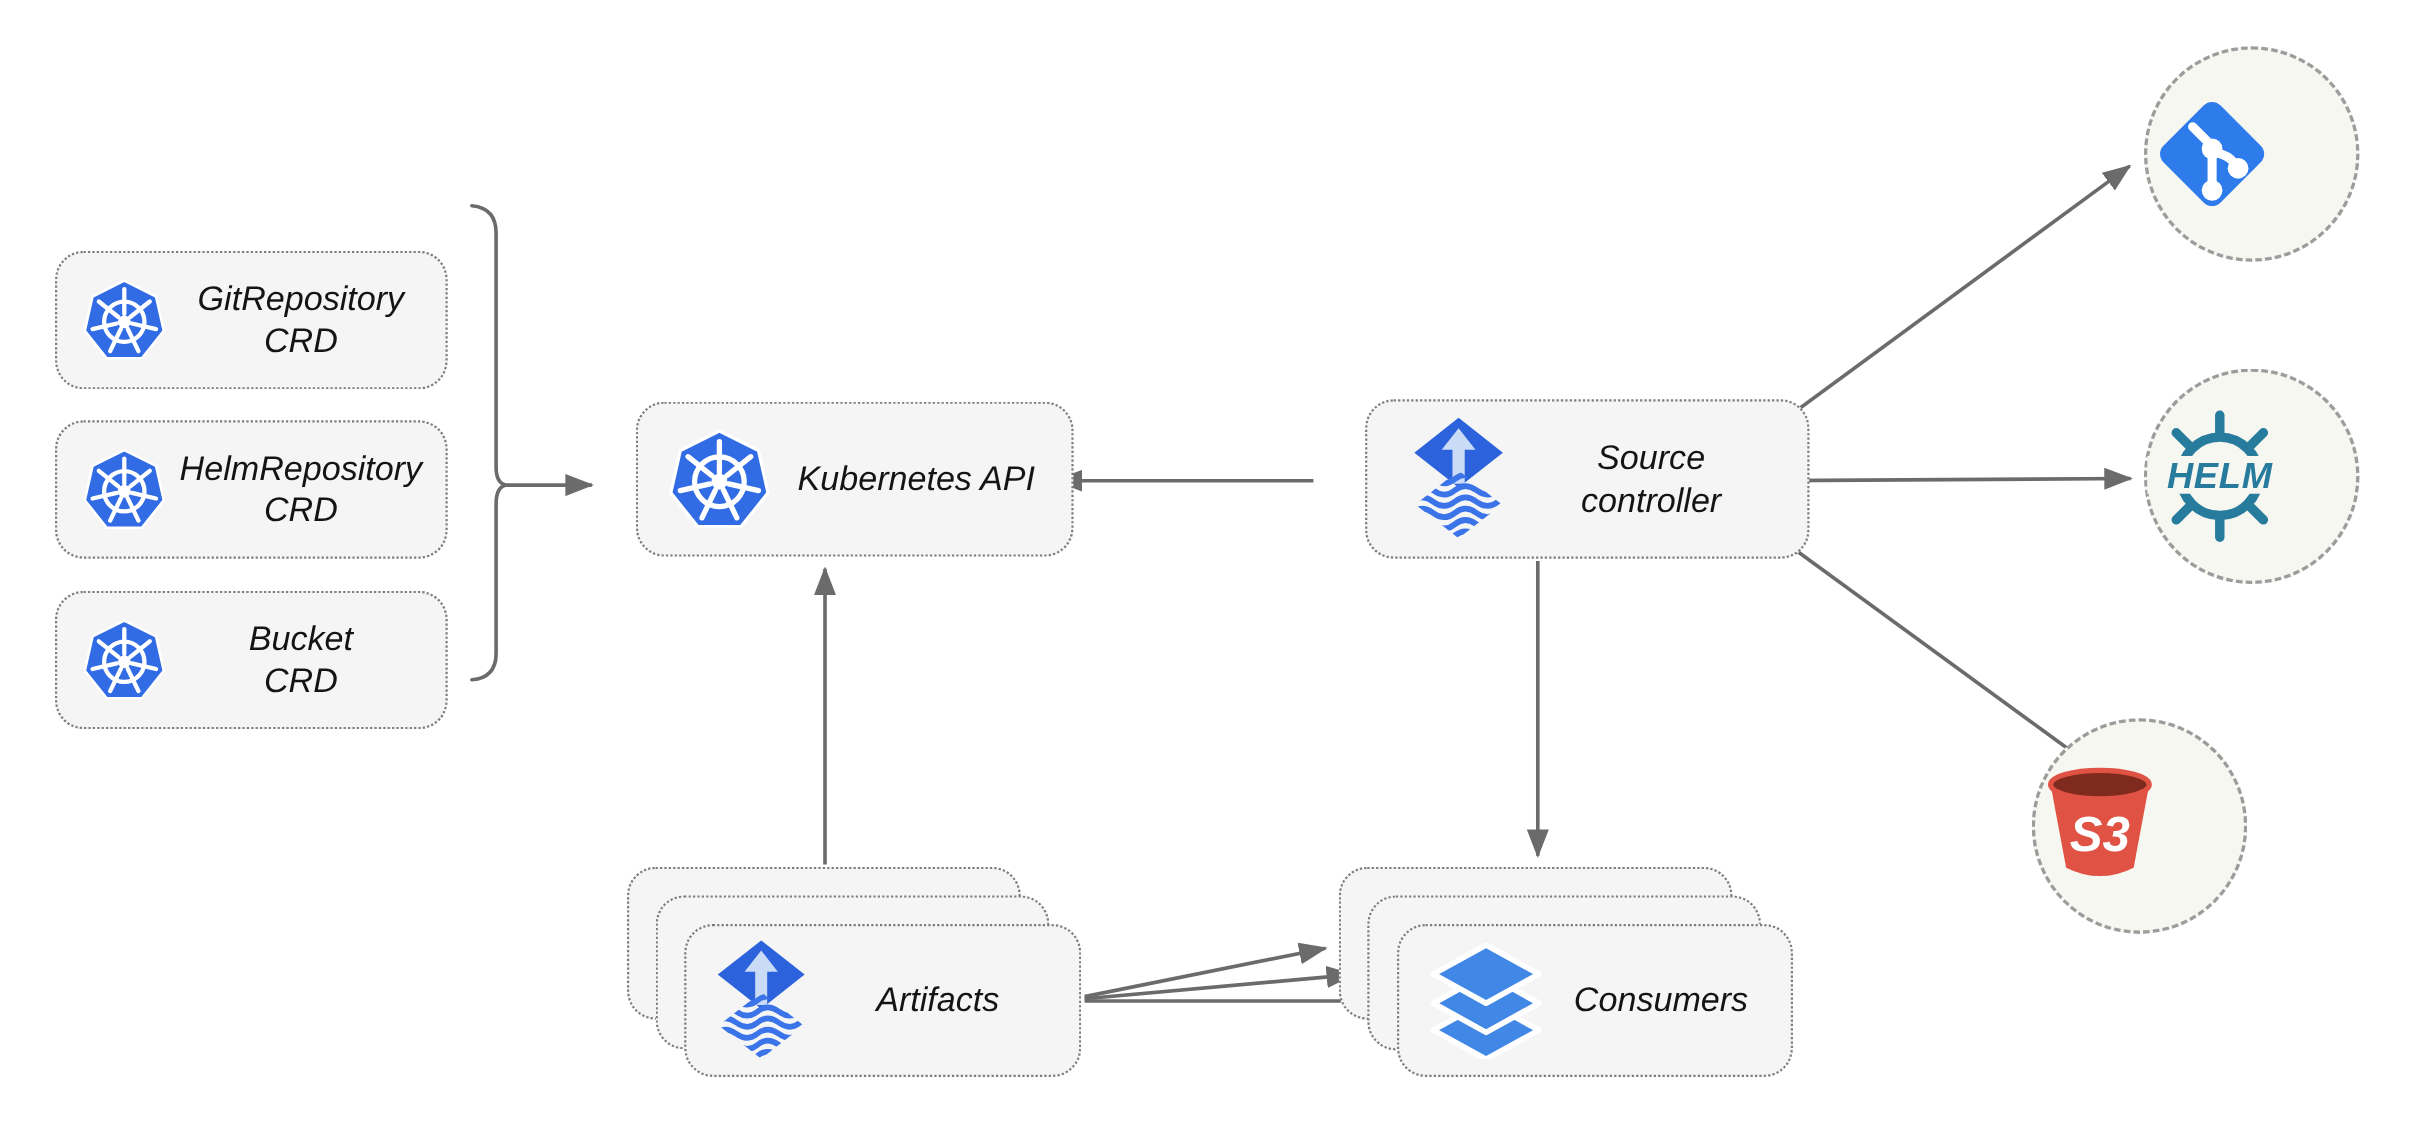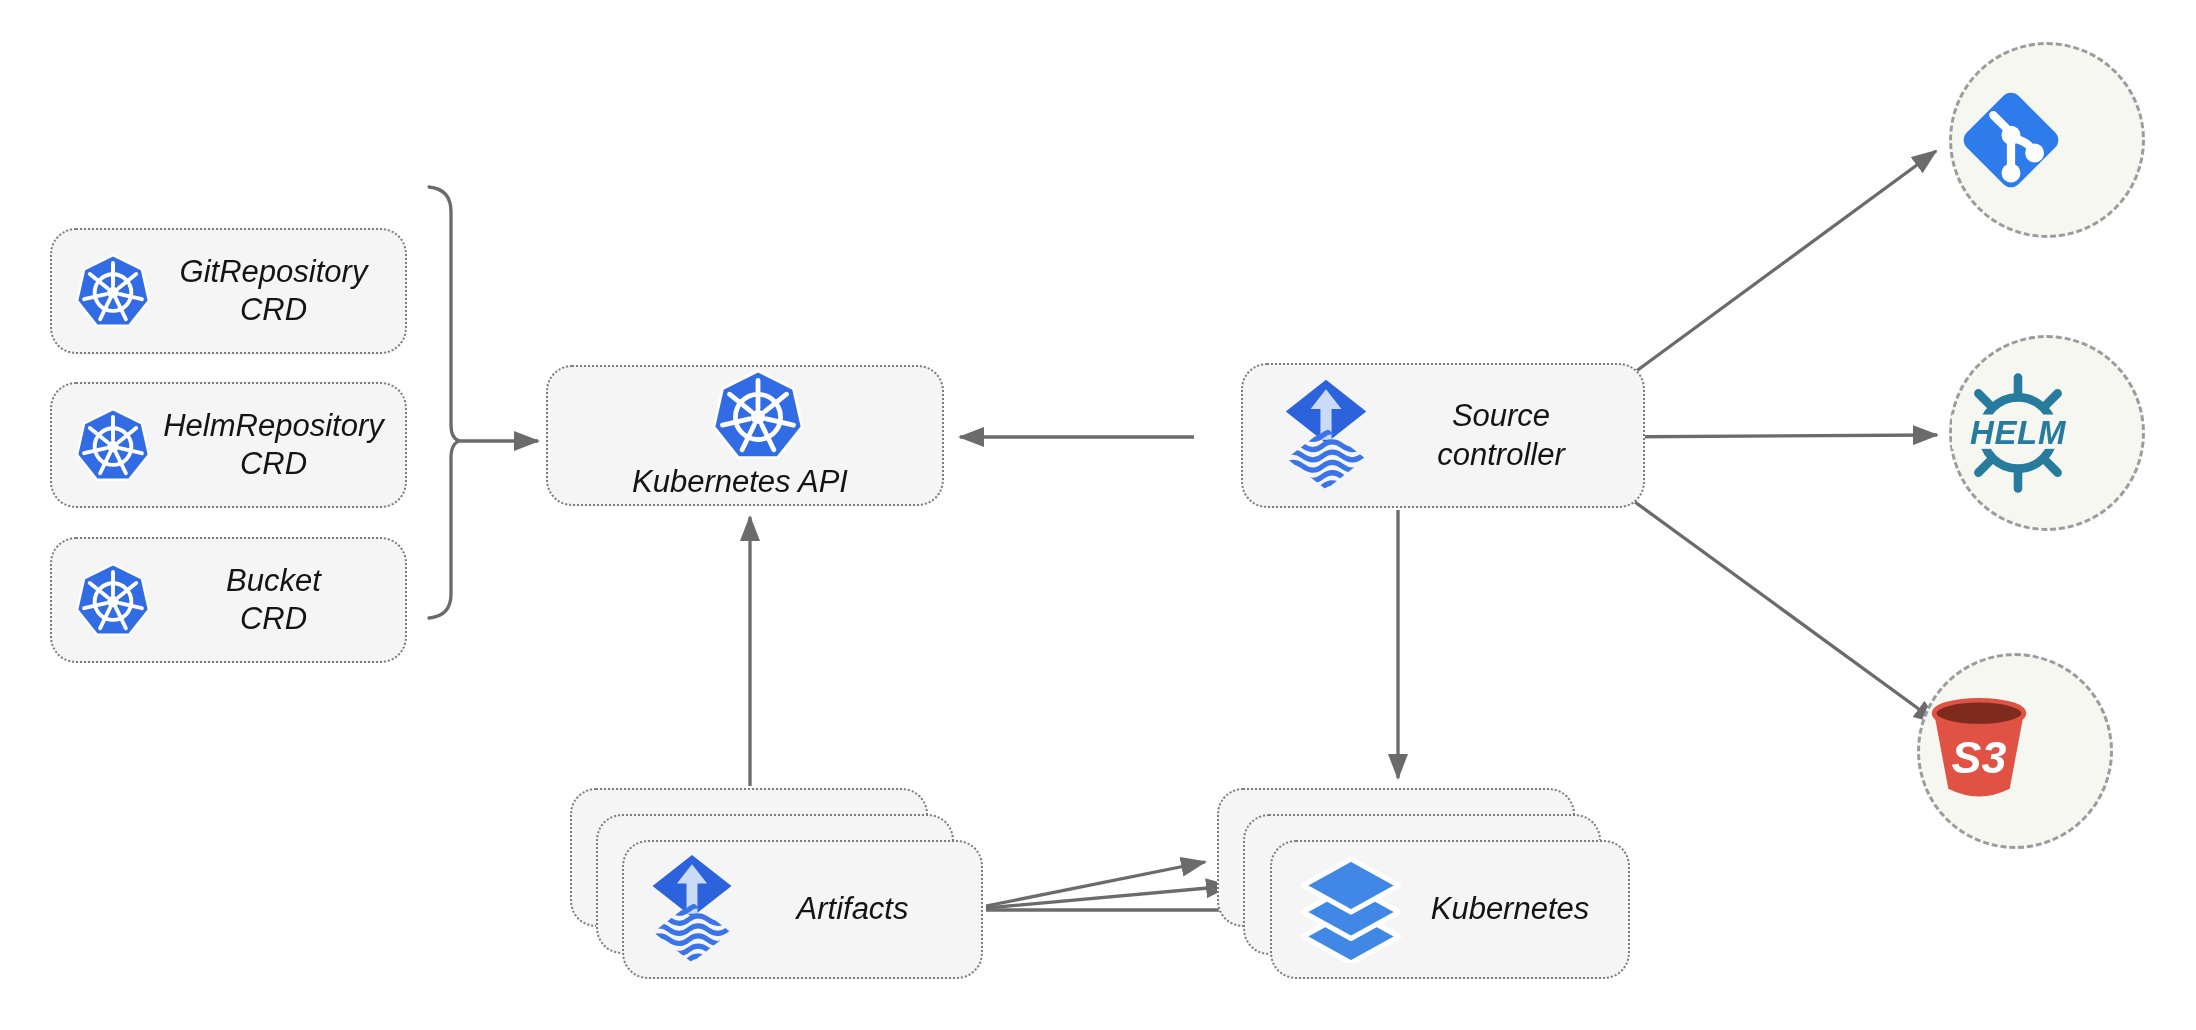--- a/index.html
+++ b/index.html
@@ -117,21 +117,21 @@
   <div class="node" style="left:50px;top:537px;width:357px;height:126px;">
     <svg class="icon" width="78" height="78" style="margin-left:22px">
         <use href="#sym-k8s"></use>
       </svg>
     <div class="label">
       <div>Bucket</div>
       <div>CRD</div>
     </div>
   </div>
 
-  <div class="node" style="left:546px;top:365px;width:398px;height:141px;flex-direction:column;">
+  <div class="node" style="left:578px;top:365px;width:398px;height:141px;">
     <svg class="icon" width="96" height="96" style="margin-left:26px">
         <use href="#sym-k8s"></use>
       </svg>
     <div class="label label-lg">Kubernetes API</div>
   </div>
 
   <div class="node" style="left:1241px;top:363px;width:404px;height:145px;">
     <svg class="icon" width="86" height="113" style="margin-left:40px">
         <use href="#sym-flux"></use>
       </svg>
@@ -149,21 +149,21 @@
       </svg>
     <div class="label">Artifacts</div>
   </div>
 
   <div class="node" style="left:1217px;top:788px;width:358px;height:139px;"></div>
   <div class="node" style="left:1243px;top:814px;width:358px;height:141px;"></div>
   <div class="node" style="left:1270px;top:840px;width:360px;height:139px;">
     <svg class="icon" width="102" height="106" style="margin-left:28px" viewBox="0 0 100 104">
         <use href="#sym-layers"></use>
       </svg>
-    <div class="label">Kubernetes</div>
+    <div class="label">Consumers</div>
   </div>
 
   <div class="circle" style="left:1949px;top:42px;">
     <svg width="118" height="118" viewBox="0 0 100 100">
       <rect x="19" y="19" width="62" height="62" rx="9" transform="rotate(45 50 50)" fill="#2E7CEB"></rect>
       <g stroke="#fff" stroke-width="7" stroke-linecap="round" fill="none">
         <line x1="35" y1="29" x2="46" y2="40"></line>
         <line x1="50" y1="47" x2="50" y2="72"></line>
         <path d="M53,49 Q63,51 67,57"></path>
       </g>
@@ -182,21 +182,21 @@
         <line x1="29.5" y1="29.5" x2="20" y2="20"></line>
         <line x1="70.5" y1="29.5" x2="80" y2="20"></line>
         <line x1="29.5" y1="70.5" x2="20" y2="80"></line>
         <line x1="70.5" y1="70.5" x2="80" y2="80"></line>
       </g>
       <rect x="0" y="36" width="100" height="26" fill="#F7F7F2"></rect>
       <text x="50" y="58" font-size="25" font-weight="bold" fill="#277B9C" text-anchor="middle" letter-spacing="0.5">HELM</text>
     </svg>
   </div>
 
-  <div class="circle" style="left:1917px;top:653px;">
+  <div class="circle" style="left:1847px;top:653px;">
     <svg width="118" height="118" viewBox="0 0 100 100">
       <path d="M12,18 L24,82 Q50,95 76,82 L88,18 Z" fill="#E05243"></path>
       <ellipse cx="50" cy="18" rx="38" ry="11" fill="#7E2A1D" stroke="#E05243" stroke-width="4"></ellipse>
       <text x="50" y="69" font-size="38" font-weight="bold" fill="#ffffff" text-anchor="middle">S3</text>
     </svg>
   </div>
 
 </div>
 
 </body></html>

